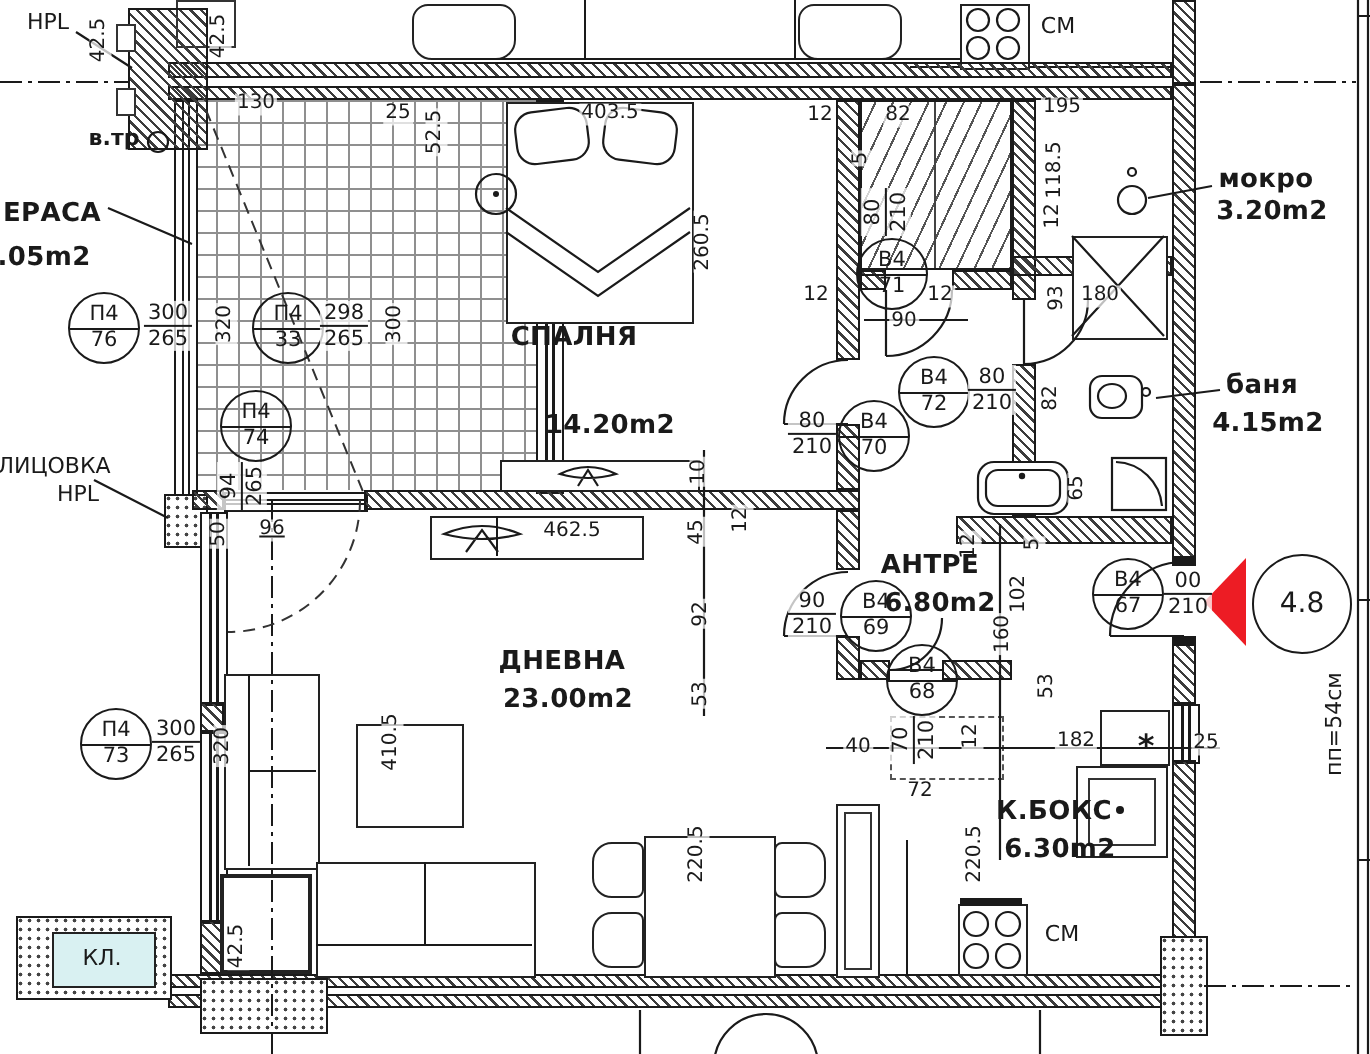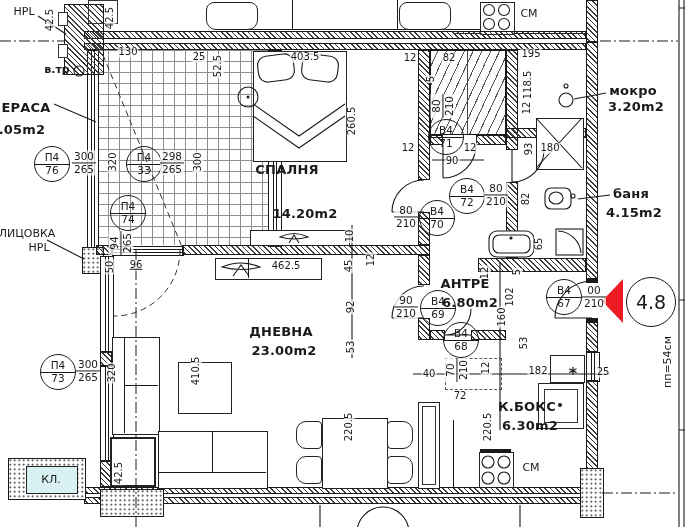--- a/index.html
+++ b/index.html
@@ -34,21 +34,21 @@
   .t-dim{font-size:10px;white-space:nowrap;background:rgba(255,255,255,.72);padding:0 1px;line-height:1.05;}
   .t-star{font-size:16px;font-weight:bold;}
   .mk{position:absolute;width:34px;height:34px;border:1.2px solid #1a1a1a;border-radius:50%;
       display:flex;flex-direction:column;font-size:10.5px;line-height:1.1;text-align:center;}
   .mk .a{flex:1;border-bottom:1.1px solid #1a1a1a;display:flex;align-items:flex-end;justify-content:center;}
   .mk .b{flex:1;display:flex;align-items:flex-start;justify-content:center;}
   .fr{position:absolute;font-size:10.5px;line-height:1.15;text-align:center;background:rgba(255,255,255,.75);}
   .fr .a{display:block;border-bottom:1.1px solid #1a1a1a;padding:0 2px;}
   .fr .b{display:block;padding:0 2px;}
   .apt{position:absolute;width:48px;height:48px;border:1.4px solid #1a1a1a;border-radius:50%;
-       display:flex;align-items:center;justify-content:center;font-size:19px;background:#fff;}
+       display:flex;align-items:center;justify-content:center;font-size:14px;background:#fff;}
   svg .ln{stroke:#1a1a1a;stroke-width:1.1;fill:none;}
   svg .dd{stroke:#1a1a1a;stroke-width:1;fill:none;stroke-dasharray:11 3 2 3;}
   svg .ds{stroke:#333;stroke-width:1;fill:none;stroke-dasharray:6 4;}
   svg .fl{fill:#1a1a1a;stroke:none;}
   svg .wh{fill:#fff;stroke:#1a1a1a;stroke-width:1.1;}
 </style>
 </head>
 <body>
 
 <div id="plan">

